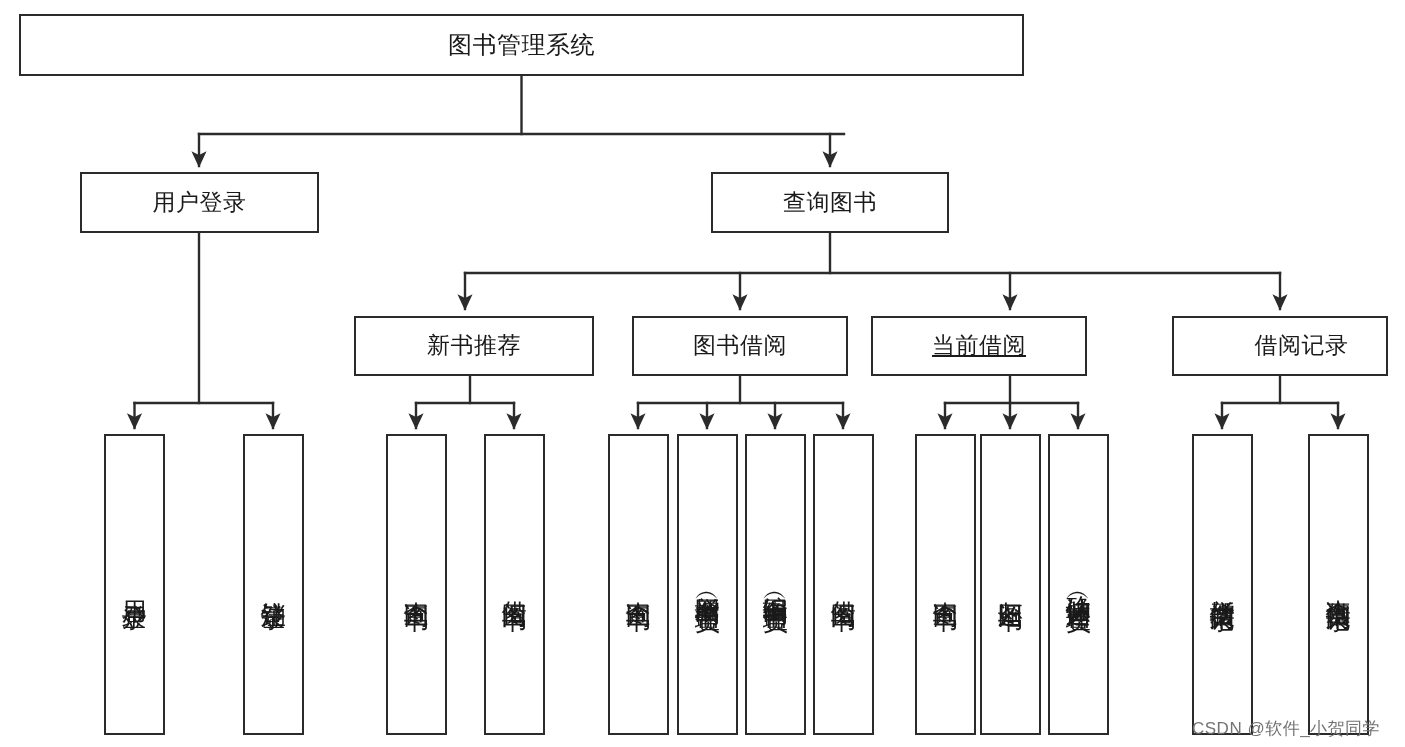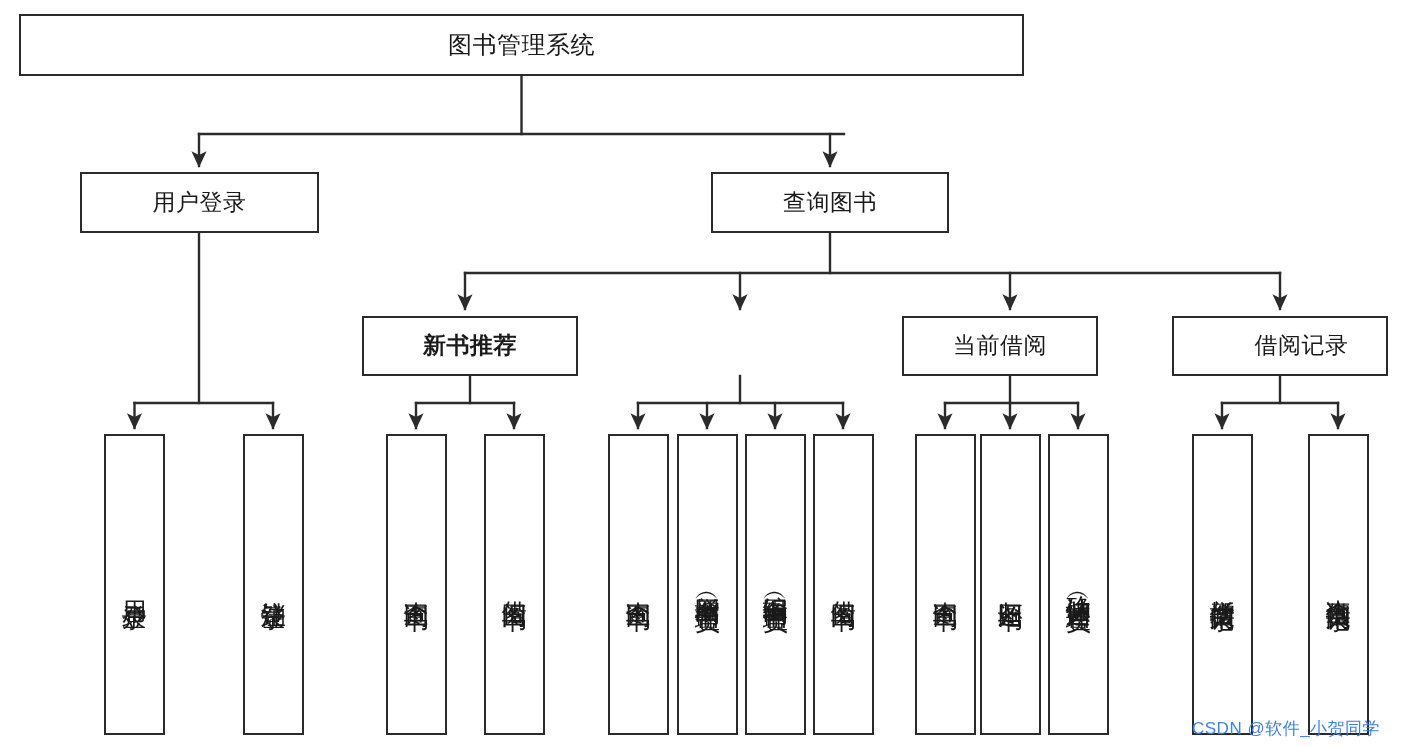--- a/index.html
+++ b/index.html
@@ -59,21 +59,21 @@
     writing-mode: vertical-rl;
     text-orientation: upright;
     font-size: 25px;
     line-height: 1.05;
     letter-spacing: 2px;
     white-space: nowrap;
   }
   .watermark {
     position: absolute;
     font-size: 17px;
-    color: #3b82f6;
+    color: #737373;
     white-space: nowrap;
     letter-spacing: 0.5px;
   }
 </style>
 </head>
 <body>
 
 <div id="canvas">
 
   <svg id="edges" viewBox="0 0 1405 747" width="1405" height="747" xmlns="http://www.w3.org/2000/svg">
@@ -131,24 +131,27 @@
     <span class="node-label">图书管理系统</span>
   </div>
 
   <div class="node horiz" style="left:80px; top:172px; width:239px; height:61px;">
     <span class="node-label">用户登录</span>
   </div>
   <div class="node horiz" style="left:711px; top:172px; width:238px; height:61px;">
     <span class="node-label">查询图书</span>
   </div>
 
-  <div class="node horiz" style="left:362px; top:316px; width:216px; height:60px;font-weight:bold;">
+  <div class="node horiz" style="left:354px; top:316px; width:240px; height:60px;">
     <span class="node-label">新书推荐</span>
   </div>
-  <div class="node horiz" style="left:902px; top:316px; width:196px; height:60px;">
+  <div class="node horiz" style="left:632px; top:316px; width:216px; height:60px;">
+    <span class="node-label">图书借阅</span>
+  </div>
+  <div class="node horiz" style="left:871px; top:316px; width:216px; height:60px;text-decoration:underline;">
     <span class="node-label">当前借阅</span>
   </div>
   <div class="node horiz" style="left:1172px; top:316px; width:216px; height:60px;padding-left:43px;">
     <span class="node-label">借阅记录</span>
   </div>
 
   <div class="node vert" style="left:104px; top:434px; width:61px; height:301px;">
     <span class="node-label">用户登录</span>
   </div>
   <div class="node vert" style="left:243px; top:434px; width:61px; height:301px;">

